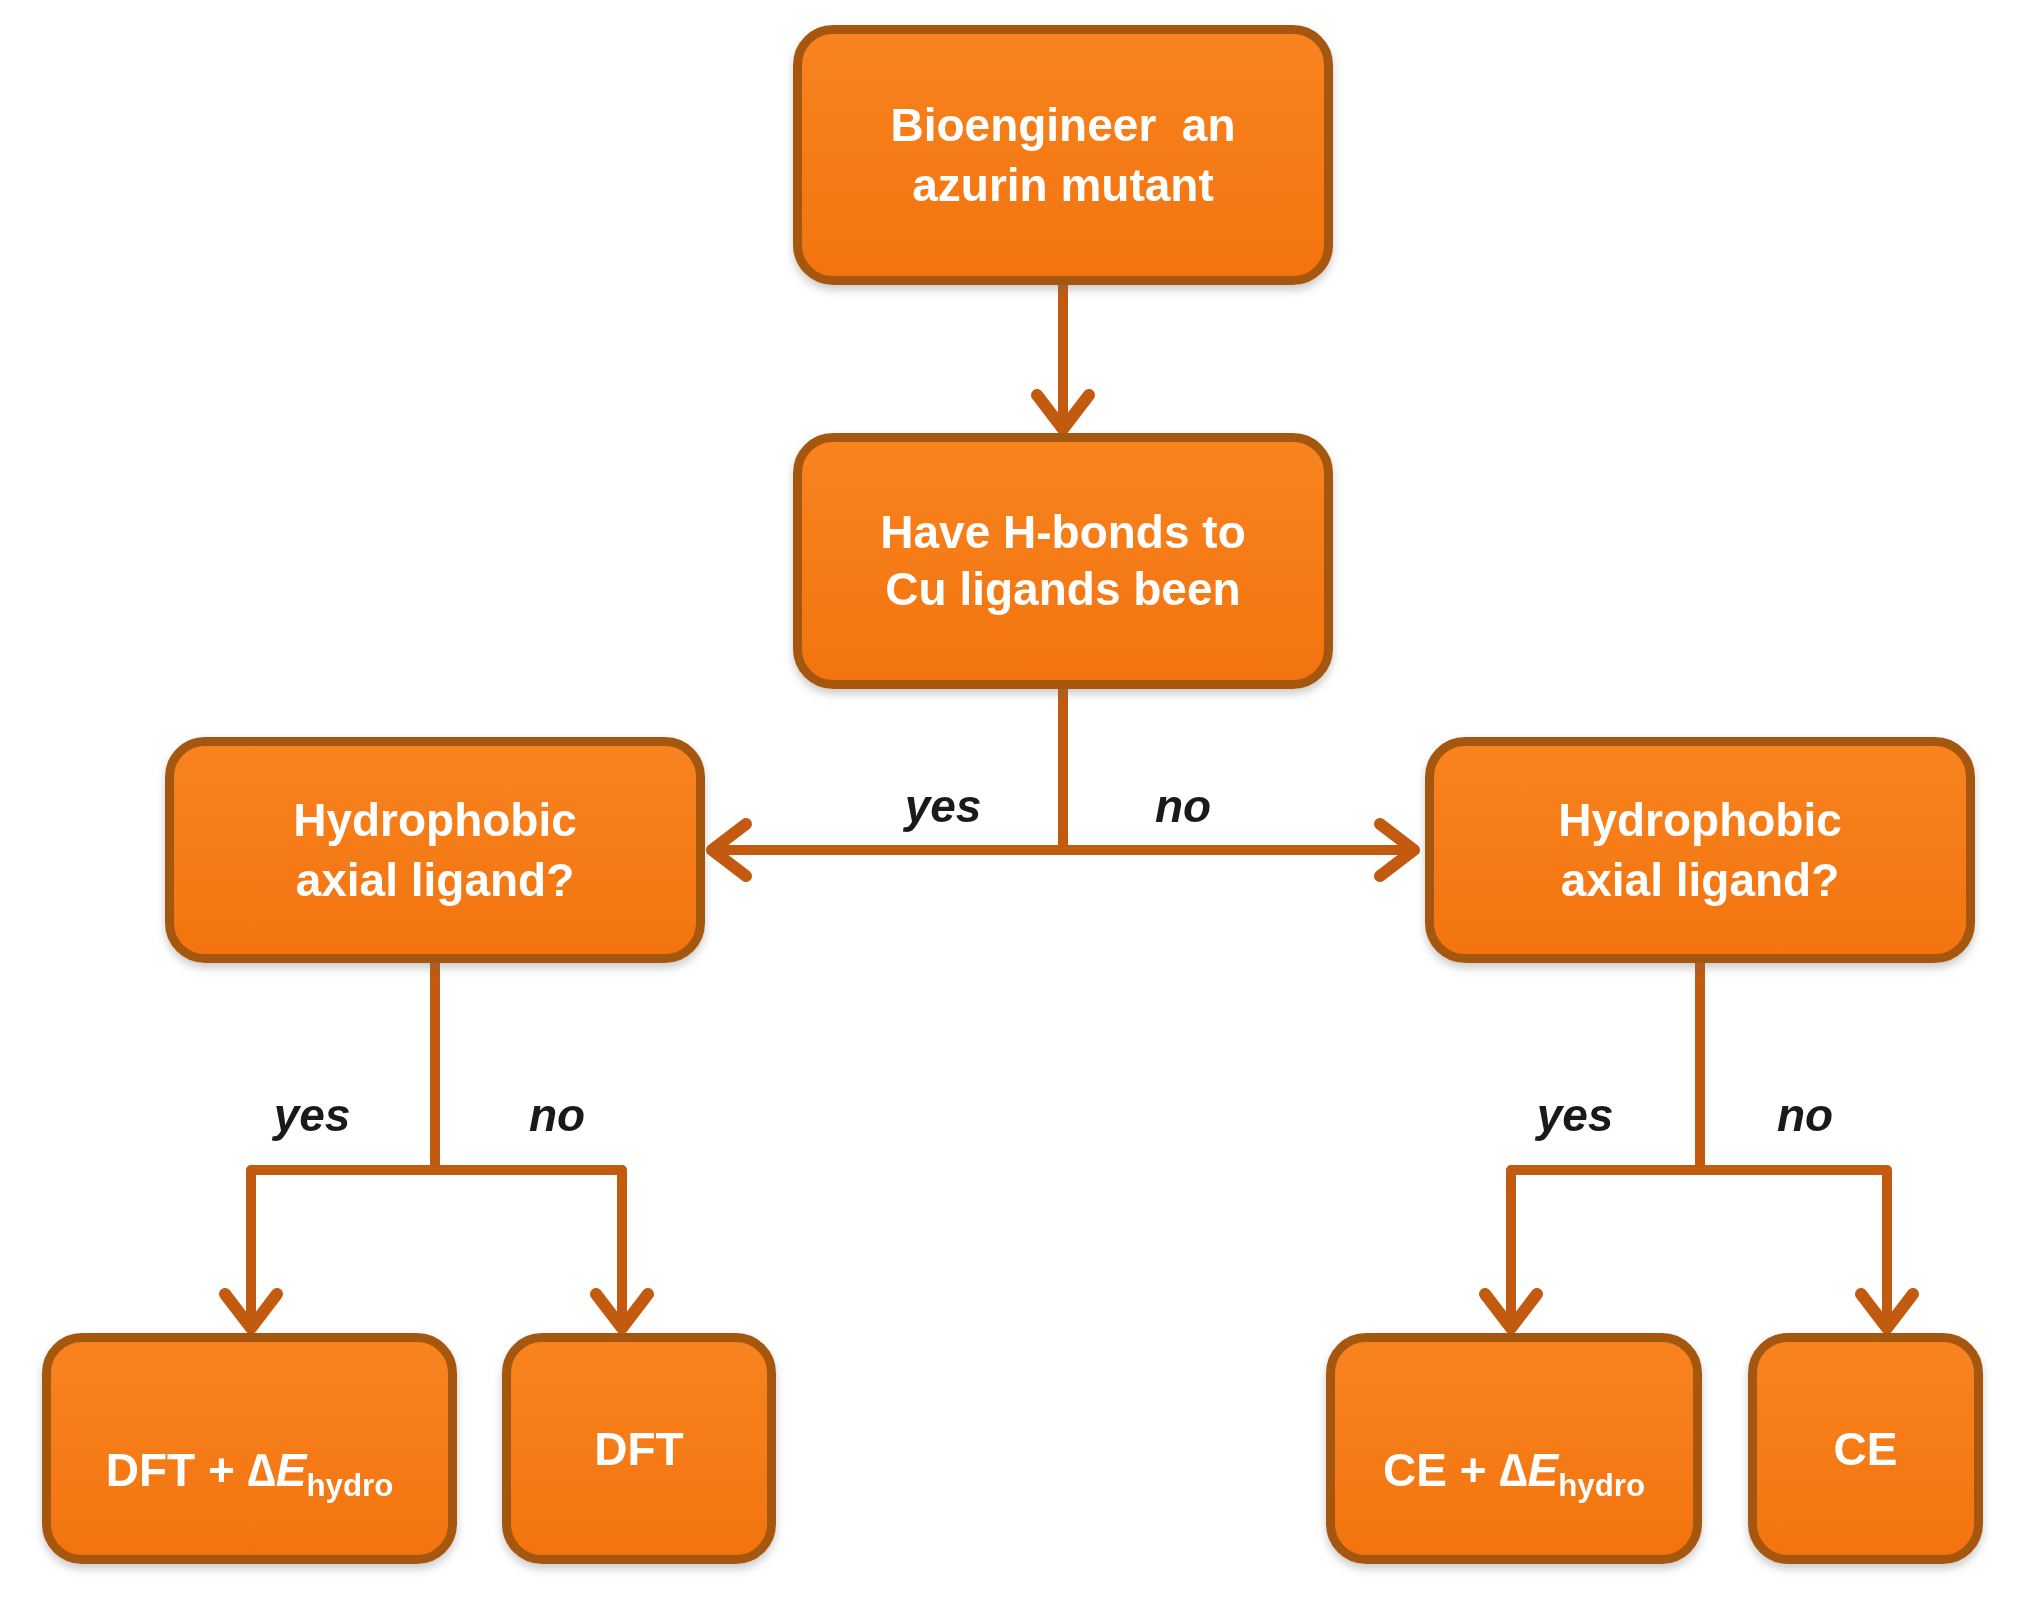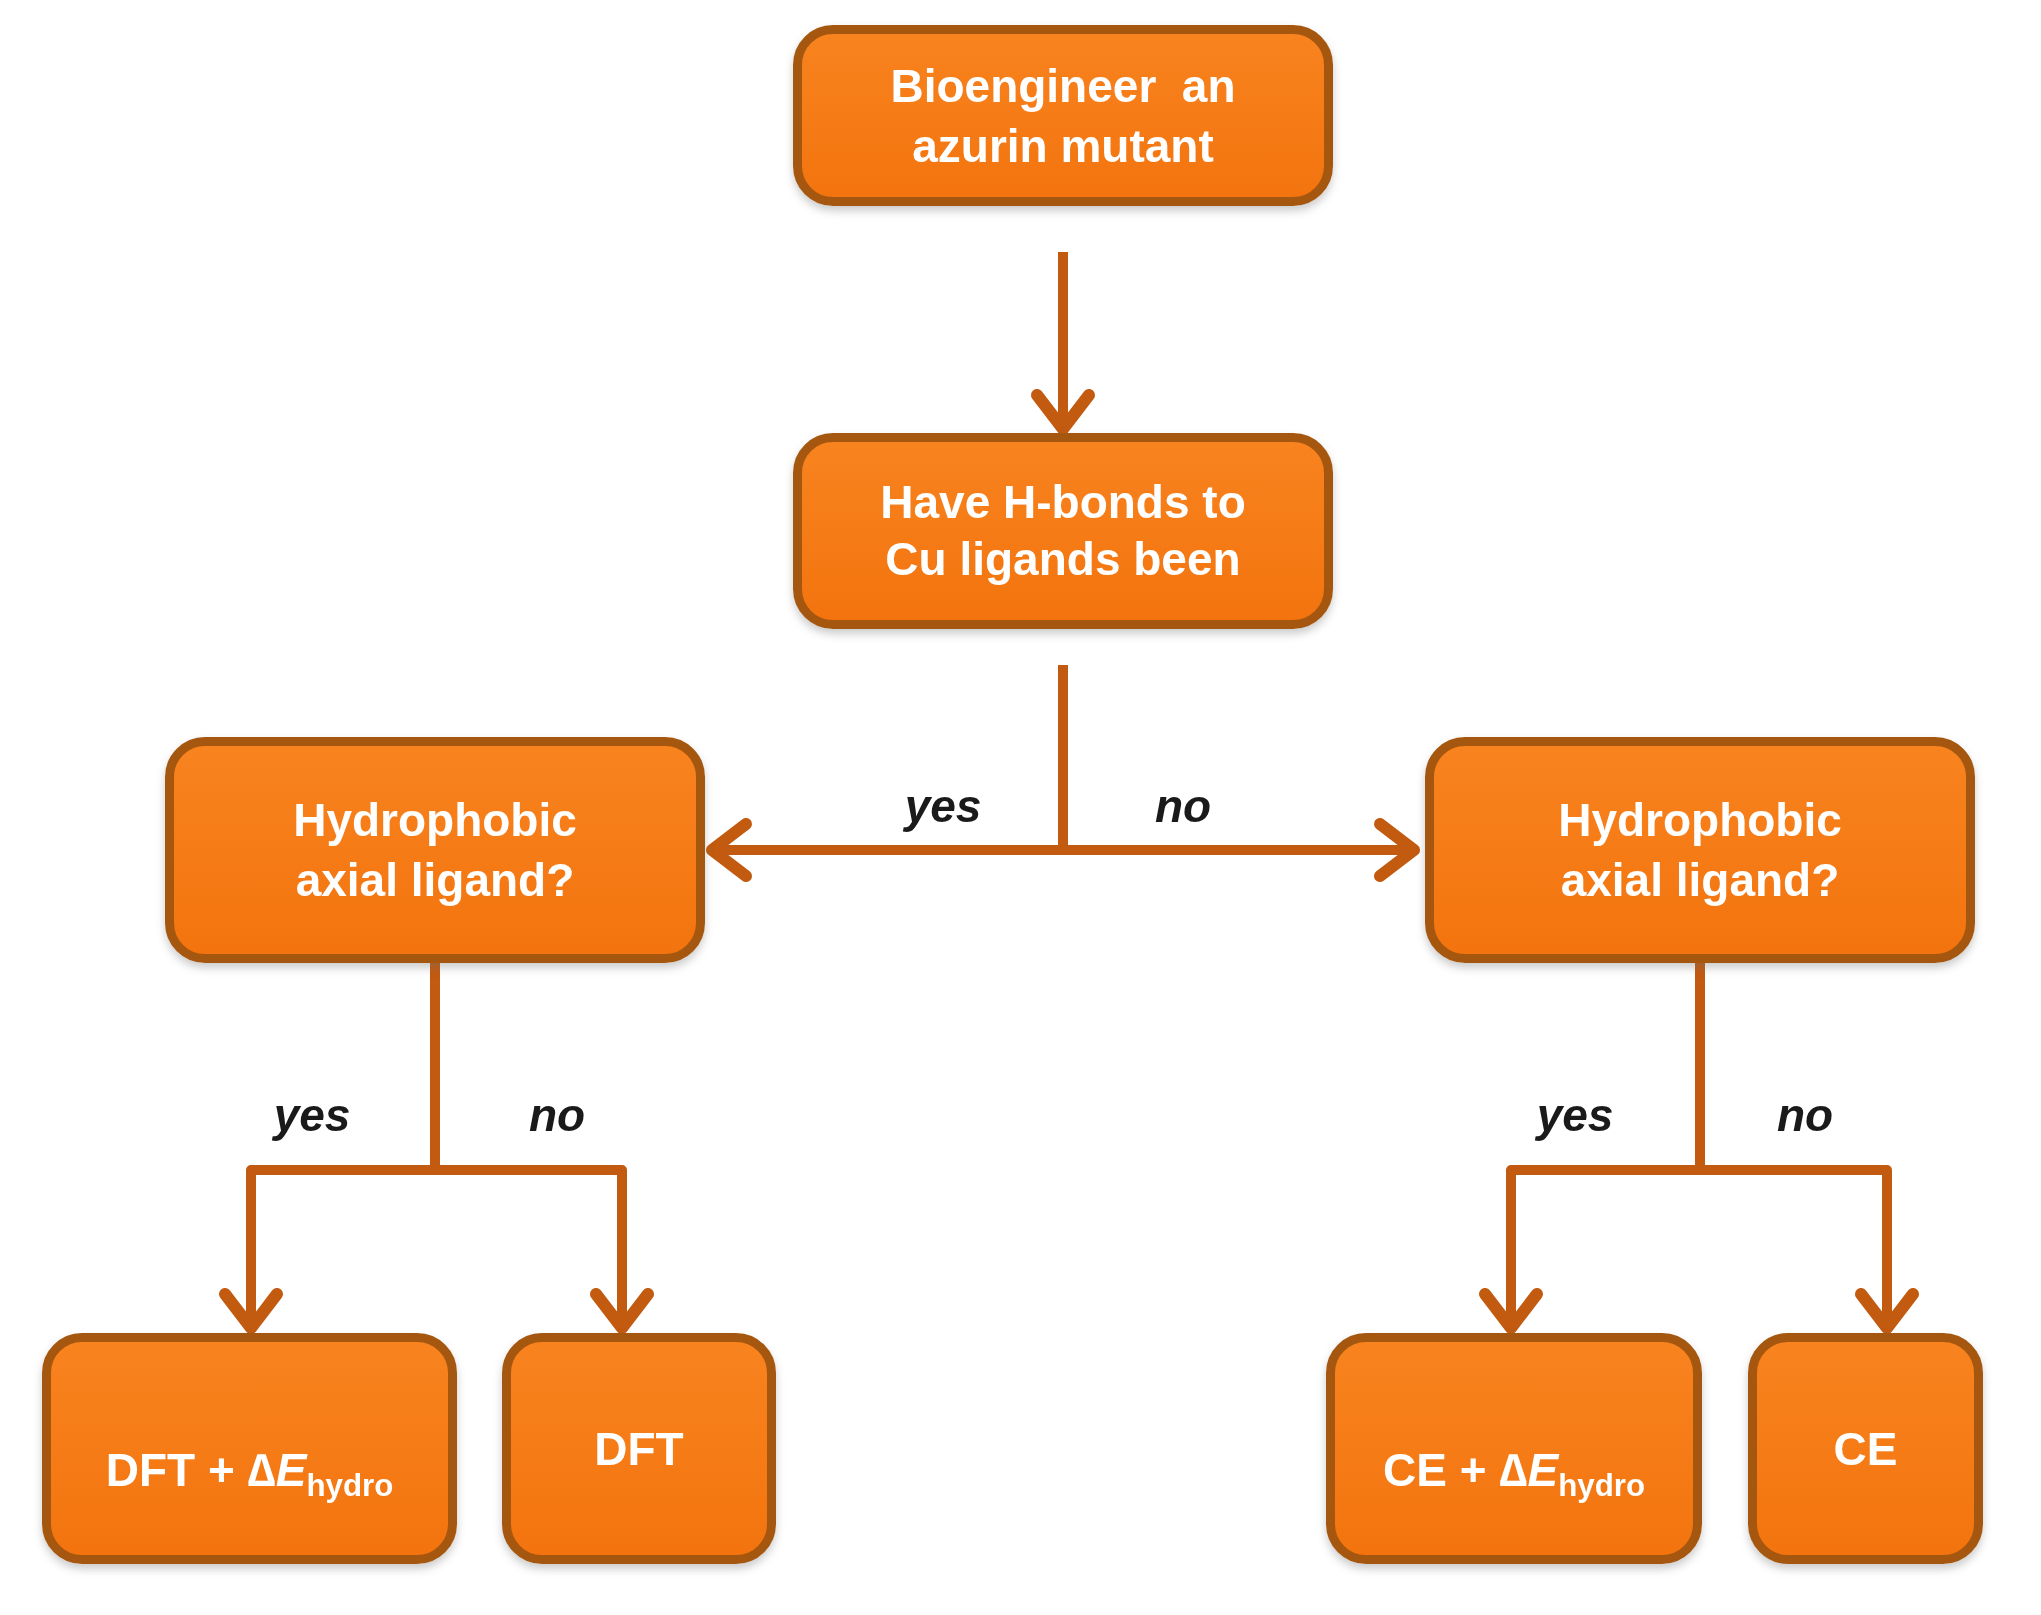--- a/index.html
+++ b/index.html
@@ -100,28 +100,28 @@
       <path d="M1037 395 L1063 429 L1089 395"></path>
       <path d="M746 824 L712 850 L746 876"></path>
       <path d="M1380 824 L1414 850 L1380 876"></path>
       <path d="M225 1294 L251 1328 L277 1294"></path>
       <path d="M596 1294 L622 1328 L648 1294"></path>
       <path d="M1485 1294 L1511 1328 L1537 1294"></path>
       <path d="M1861 1294 L1887 1328 L1913 1294"></path>
     </g>
   </svg>
 
-  <div class="node" style="left:793px;top:25px;width:540px;height:181px;">
+  <div class="node" style="left:793px;top:25px;width:540px;height:260px;">
     <div class="box-label">
       <span class="bline">Bioengineer  an</span>
       <span class="bline">azurin mutant</span>
     </div>
   </div>
 
-  <div class="node three-line" style="left:793px;top:433px;width:540px;height:196px;">
+  <div class="node three-line" style="left:793px;top:433px;width:540px;height:256px;">
     <div class="box-label">
       <span class="bline">Have H-bonds to</span>
       <span class="bline">Cu ligands been</span>
     </div>
   </div>
 
   <div class="node" style="left:165px;top:737px;width:540px;height:226px;">
     <div class="box-label">
       <span class="bline">Hydrophobic</span>
       <span class="bline">axial ligand?</span>

